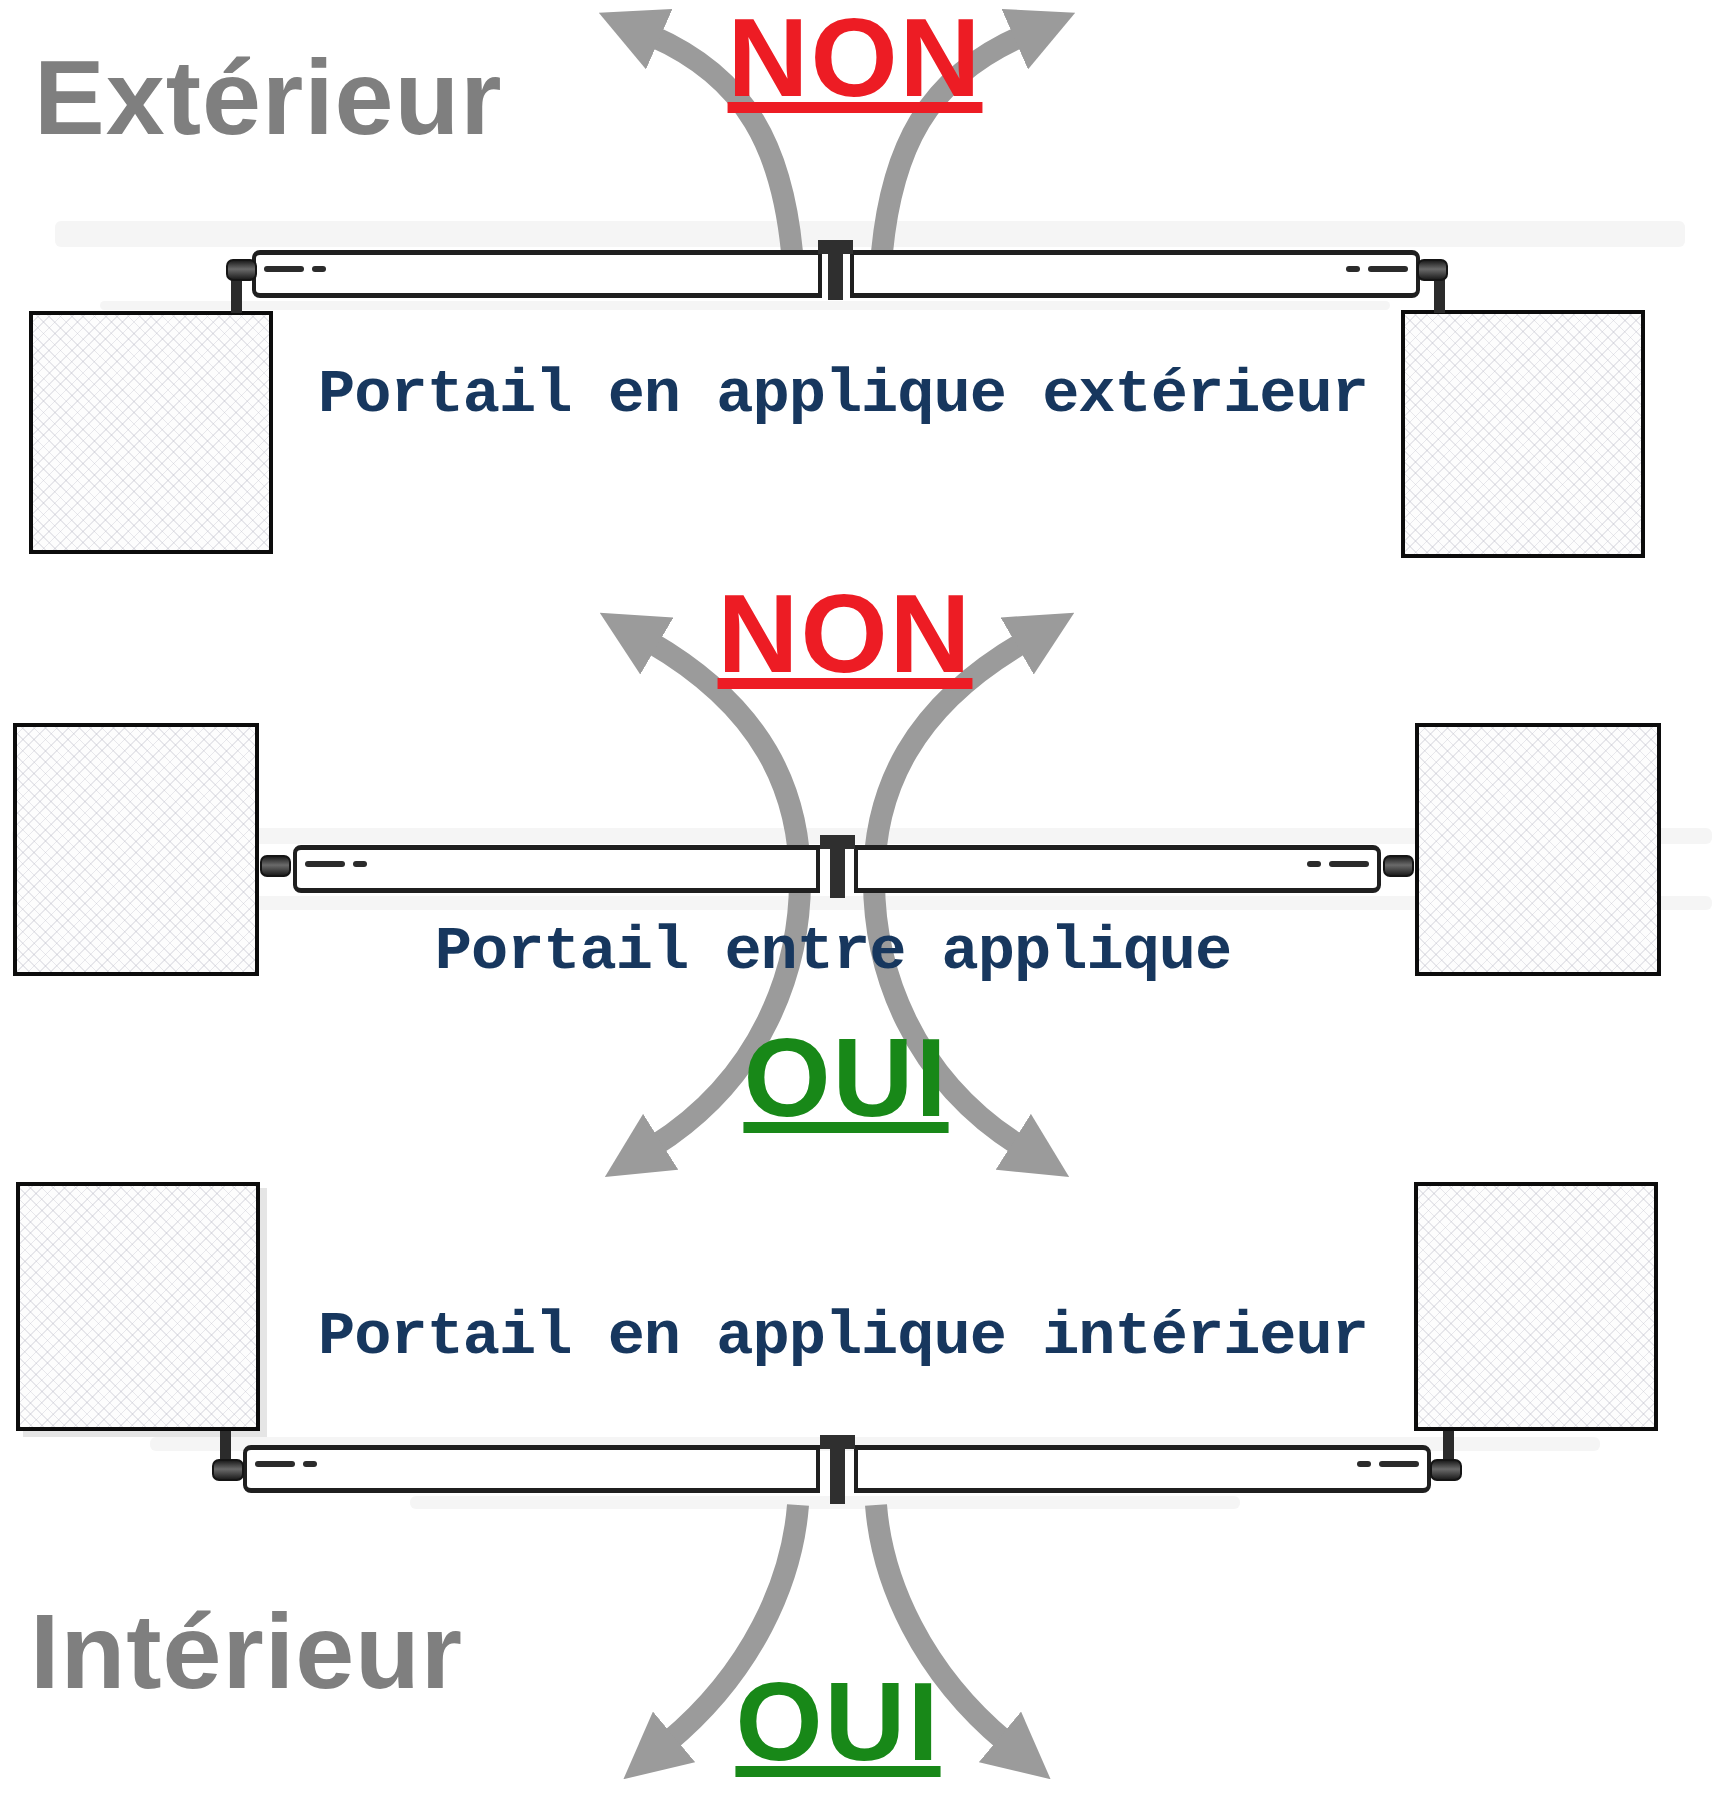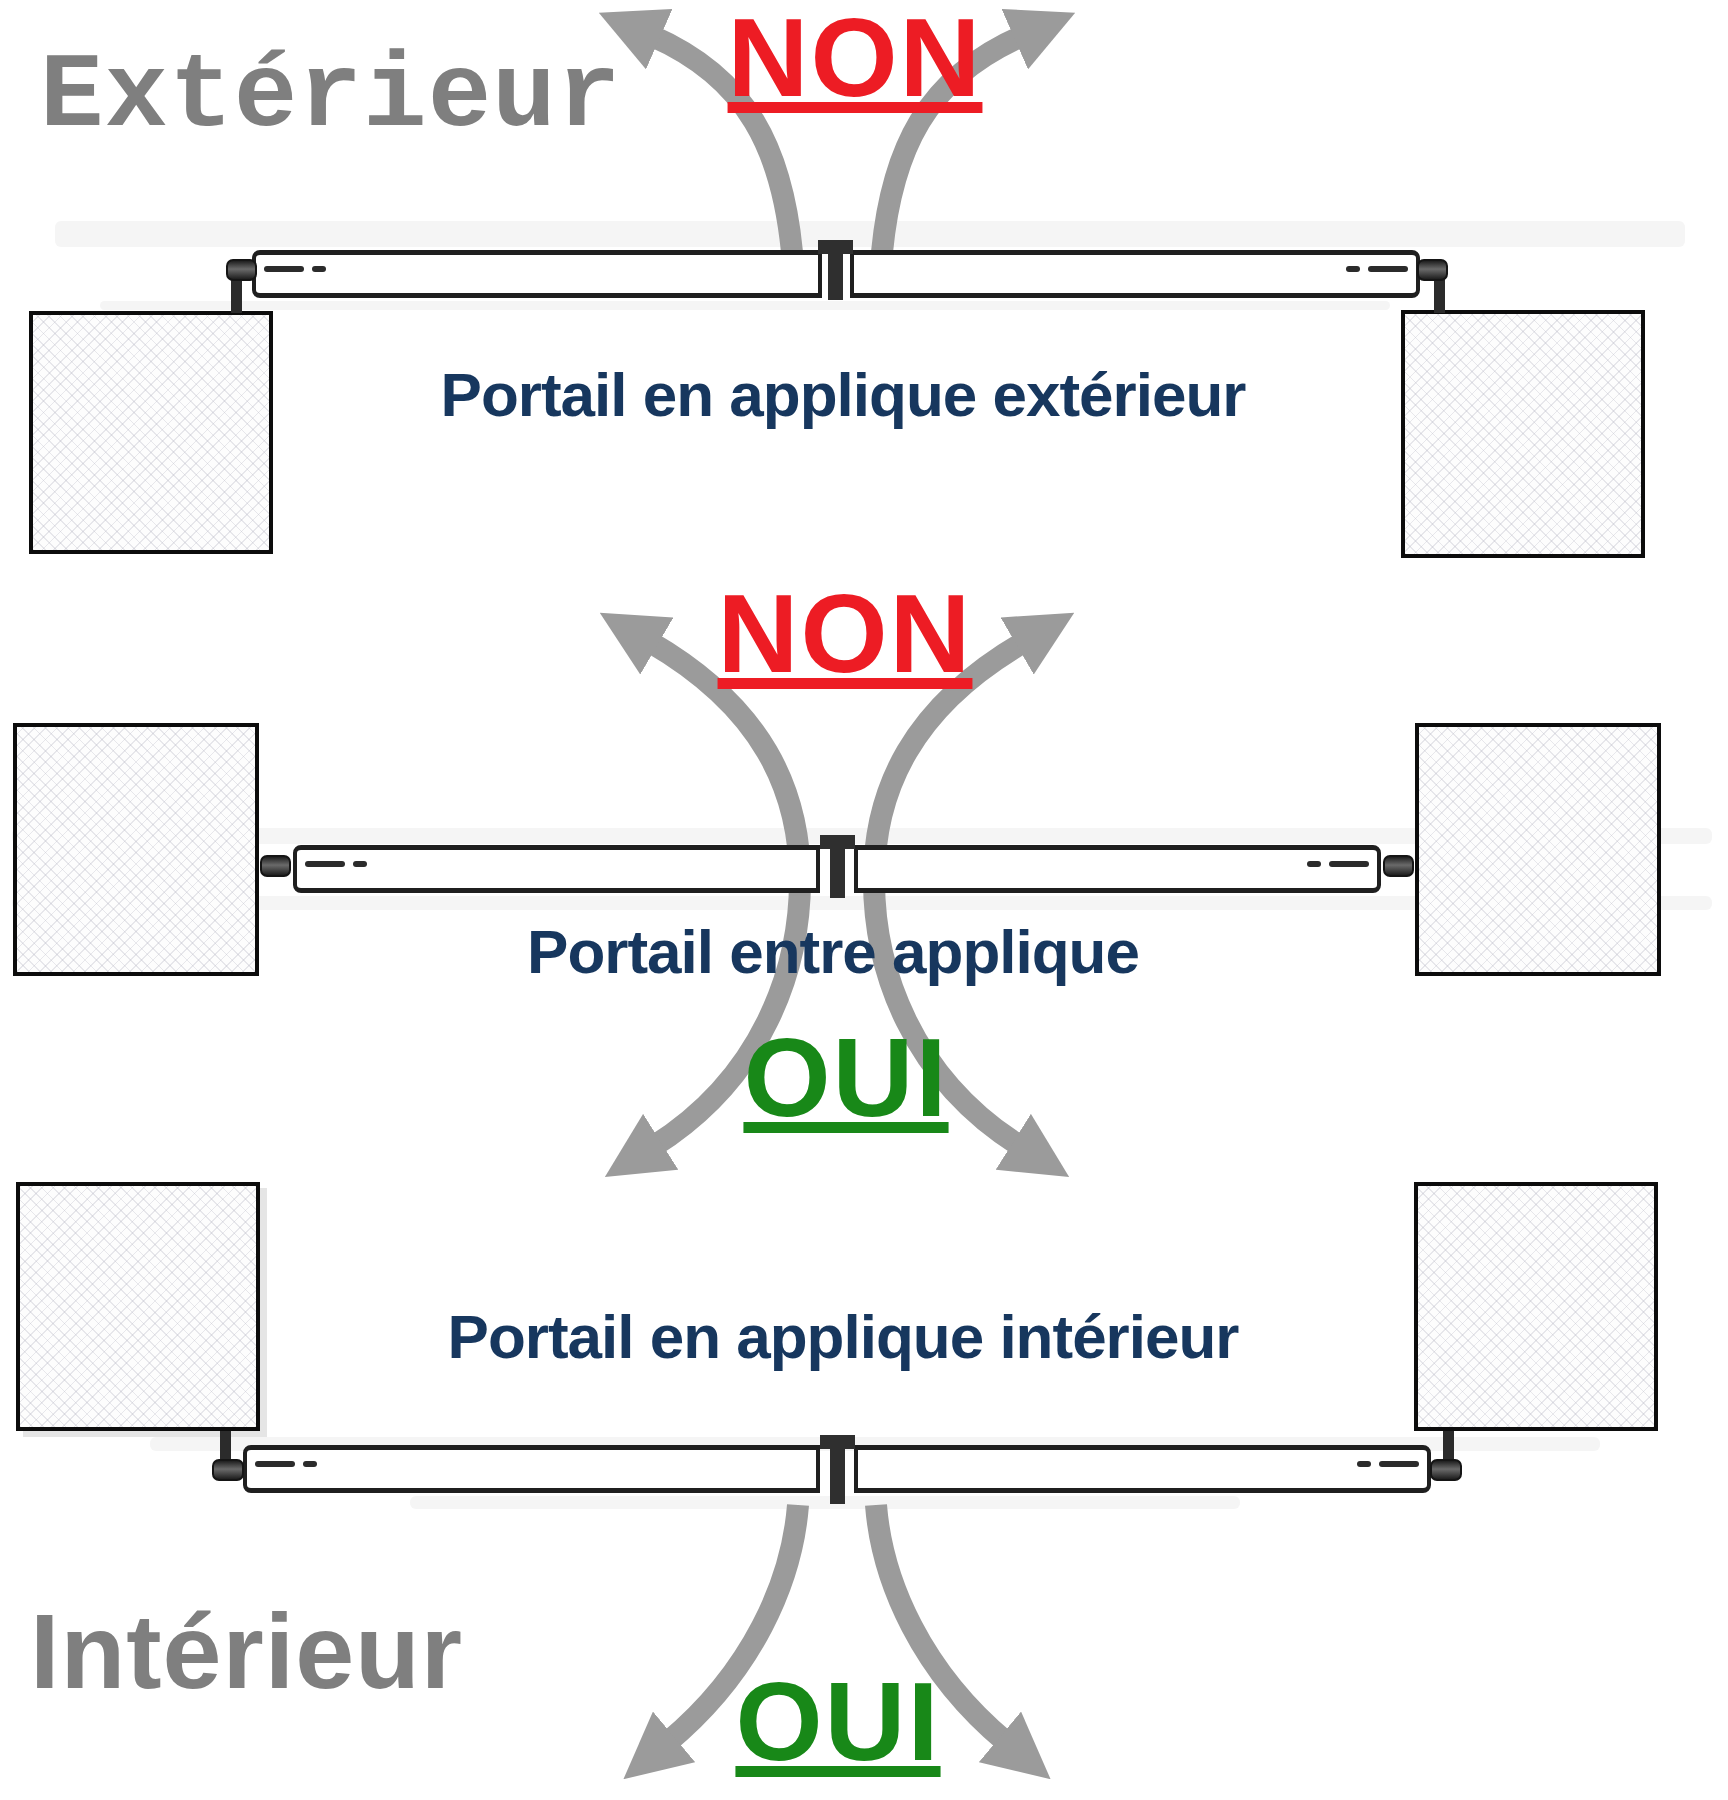--- a/index.html
+++ b/index.html
@@ -35,21 +35,21 @@
   }
   .rod{position:absolute;z-index:3;background:#2b2b2b;}
   .latch-cap{position:absolute;z-index:5;background:#2f2f2f;}
   .latch-stem{position:absolute;z-index:5;background:#2f2f2f;}
   
   .txt{position:absolute;z-index:6;line-height:1;white-space:nowrap;font-weight:bold;}
   .side-label{font-size:106px;color:#7f7f7f;letter-spacing:1px;}
   .verdict{font-size:112px;letter-spacing:2px;transform:translateX(-50%);text-decoration:underline;}
   .verdict.no{color:#ED1C24;}
   .verdict.yes{color:#188818;text-align:right;}
-  .caption{font-size:62px;color:#17375E;letter-spacing:-1px;transform:translateX(-50%);}
+  .caption{font-size:62px;color:#17375E;letter-spacing:-1px;transform:translateX(-50%);font-family:Liberation Mono, monospace;}
 </style>
 </head>
 <body>
 
 <div class="smudge" style="left:55px;top:221px;width:1630px;height:26px;"></div>
 <div class="smudge" style="left:100px;top:301px;width:1290px;height:9px;"></div>
 <div class="smudge" style="left:12px;top:828px;width:1700px;height:16px;"></div>
 <div class="smudge" style="left:12px;top:896px;width:1700px;height:14px;"></div>
 <div class="smudge" style="left:150px;top:1437px;width:1450px;height:14px;"></div>
 <div class="smudge" style="left:410px;top:1496px;width:830px;height:13px;"></div>
@@ -135,14 +135,14 @@
   <div class="cyl" style="left:212px;top:1459px;width:32px;height:22px;"></div>
   <div class="cyl" style="left:1430px;top:1459px;width:32px;height:22px;"></div>
 
   <div class="latch-cap" style="left:820px;top:1435px;width:35px;height:14px;"></div>
   <div class="latch-stem" style="left:830px;top:1449px;width:15px;height:55px;"></div>
 
   <div class="txt caption" style="left:843px;top:1306px;text-align:center;">Portail en applique intérieur</div>
   <div class="txt verdict yes" style="left:838px;top:1666px;">OUI</div>
 </div>
 
-<div class="txt side-label" style="left:40px;top:44px;font-family:Liberation Mono, monospace;">Extérieur</div>
+<div class="txt side-label" style="left:34px;top:44px;">Extérieur</div>
 <div class="txt side-label" style="left:30px;top:1598px;">Intérieur</div>
 
 </body></html>

